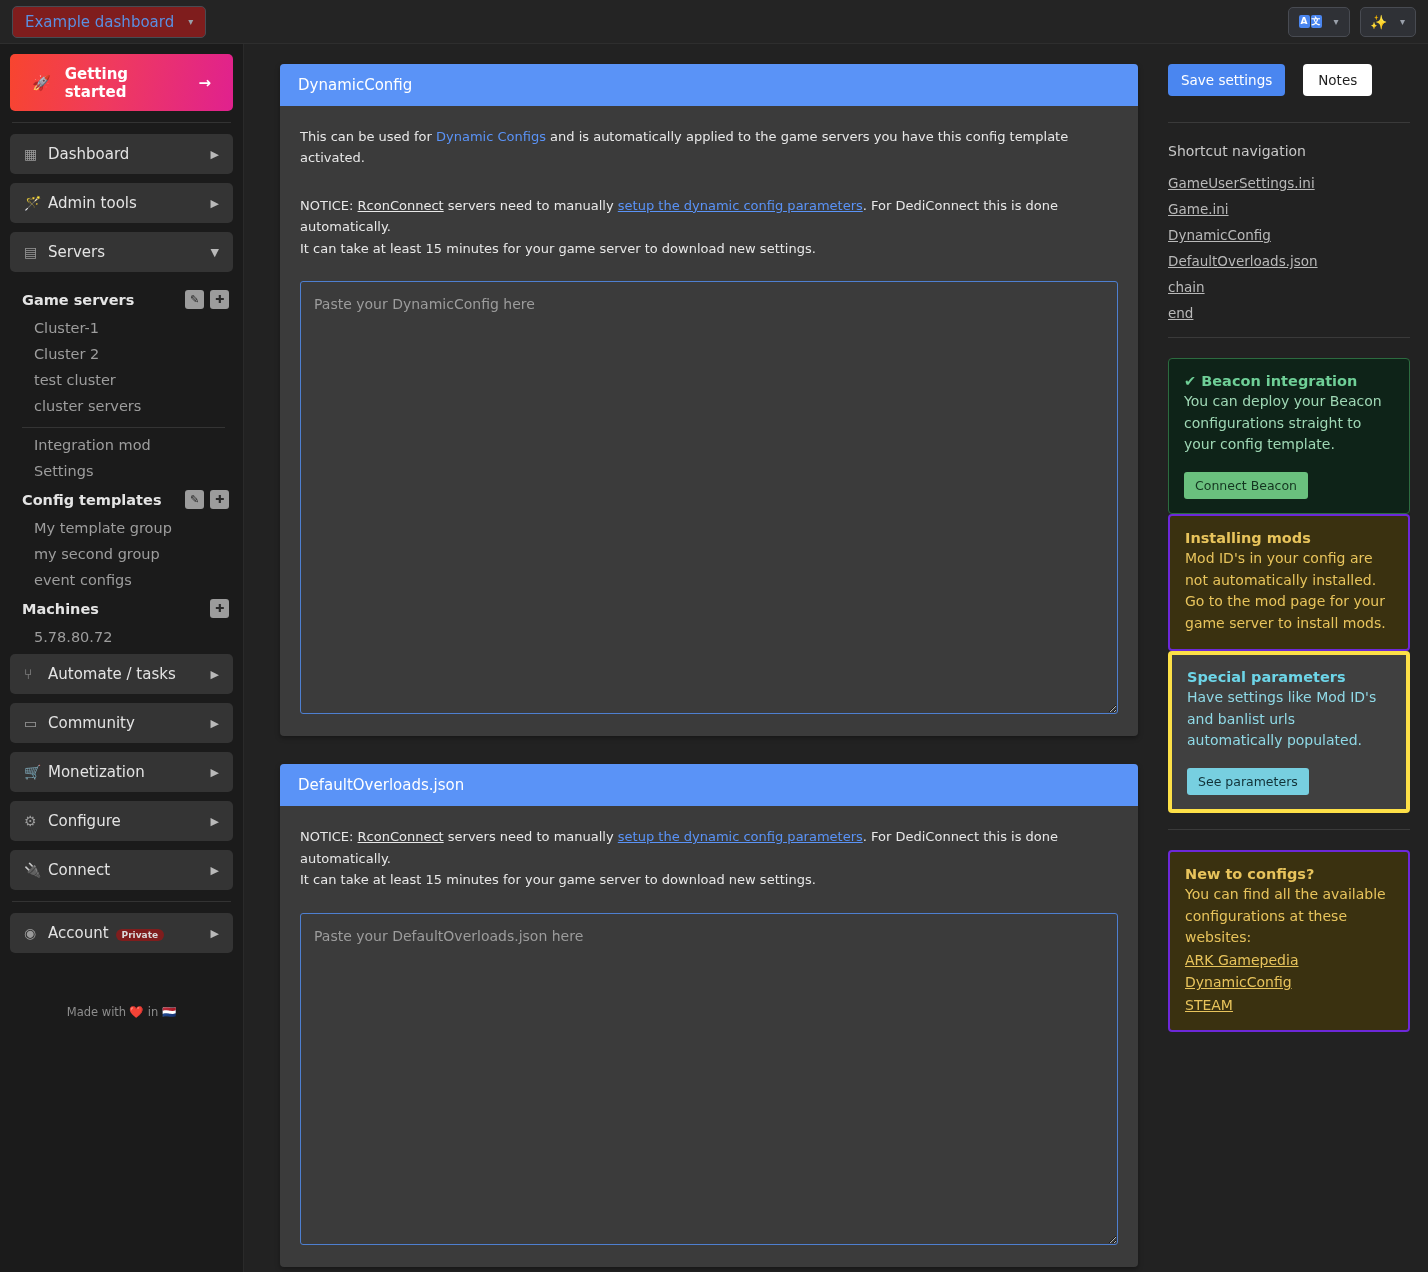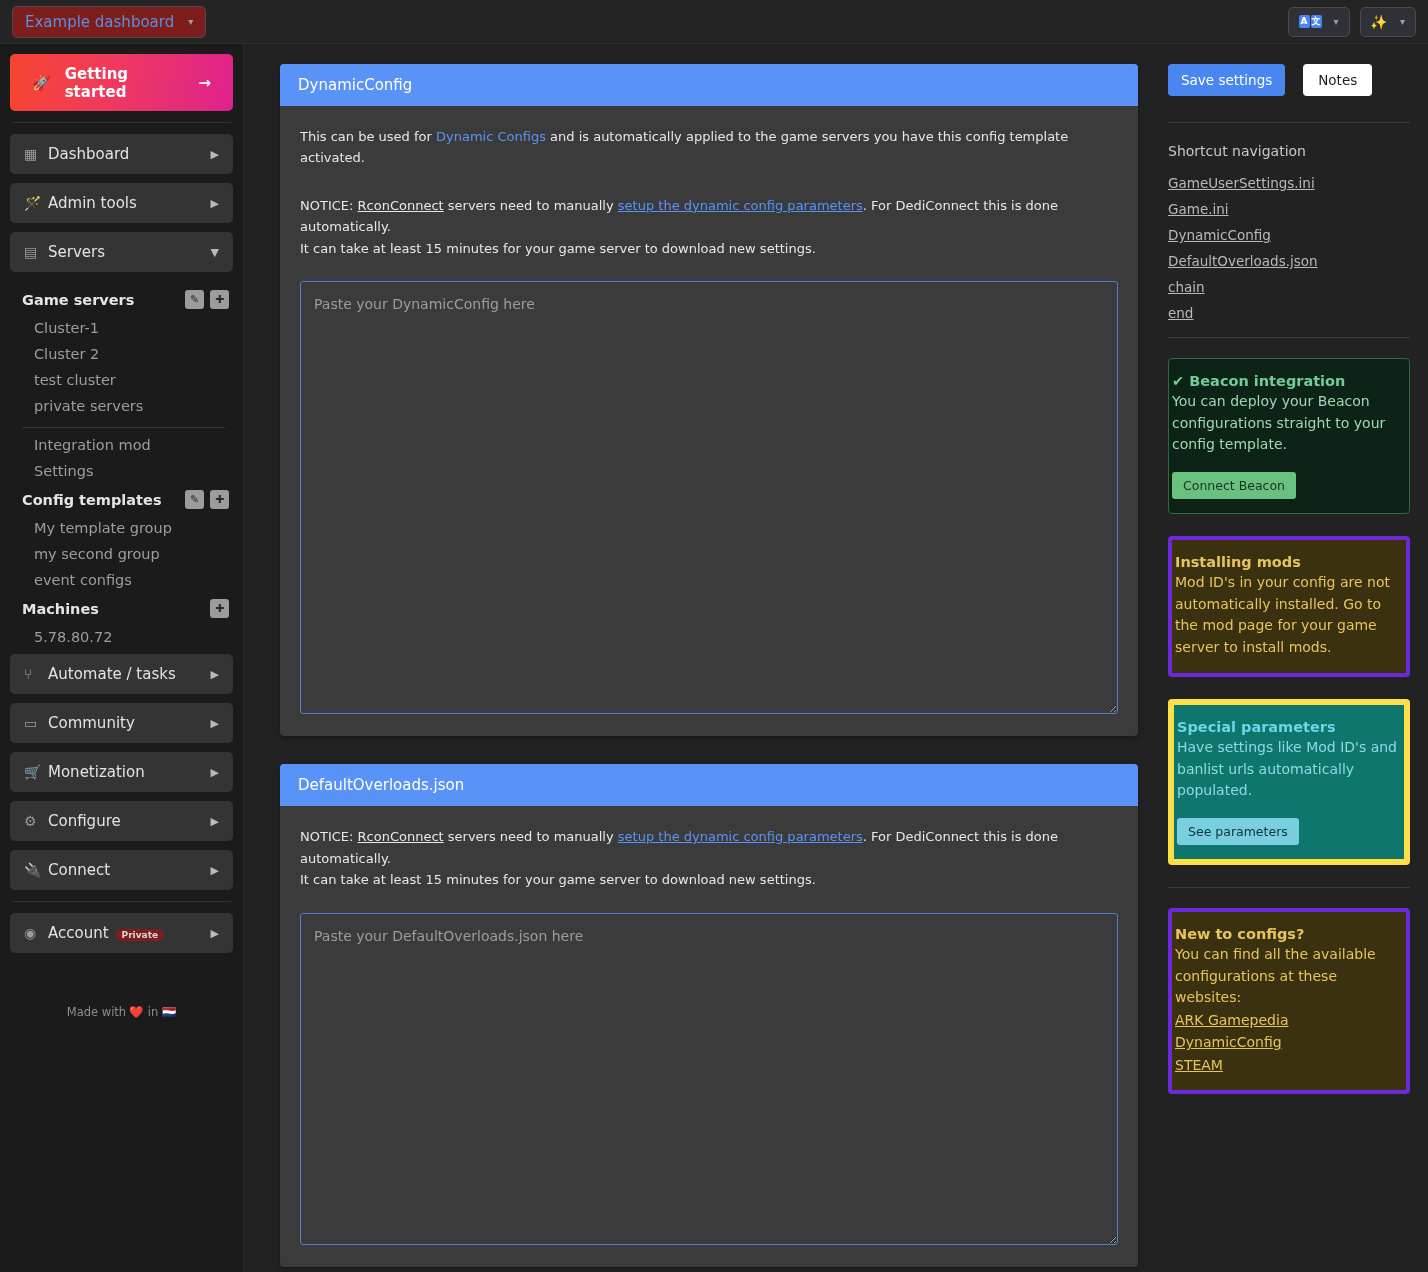--- a/index.html
+++ b/index.html
@@ -145,41 +145,41 @@
     font-family: inherit;
   }
   .rb-hr { height: 1px; background: #3a3a3a; margin: 16px 0 20px 0; }
   .rb-title { color: #c8c8c8; font-size: 14px; margin-bottom: 16px; }
   .rb-link {
     display: block; color: #b9b9b9; font-size: 13.5px;
     text-decoration: underline; margin-bottom: 10px; cursor: pointer;
   }
 
   .note {
-    border-radius: 4px; padding: 14px 3px; margin-bottom: 22px;
+    border-radius: 4px; padding: 14px 15px; 
   }
   .note h4 { font-size: 14.5px; margin-bottom: 2px; }
   .note p { font-size: 14px; line-height: 1.55; }
   .note .nbtn {
     display: inline-block; margin-top: 16px; border: none; border-radius: 3px;
     font-size: 12.5px; padding: 6px 11px; cursor: pointer; font-family: inherit;
   }
   .note a { display: block; text-decoration: underline; font-size: 14px; line-height: 1.6; cursor: pointer; }
 
   .note-green { background: #0e2318; border: 1px solid #2c6b3f; }
   .note-green h4 { color: #6fcf97; }
   .note-green p { color: #9fd8b5; }
   .note-green .nbtn { background: #6ac07e; color: #143520; }
 
-  .note-amber { background: #3a3110; border: 4px solid #6d28d9; }
+  .note-amber { background: #3a3110; border: 2px solid #6d28d9; }
   .note-amber h4 { color: #e8c45c; }
   .note-amber p { color: #e8c45c; }
   .note-amber a { color: #e8c45c; }
 
-  .note-teal { background: #0f766e; border: 6px solid #fde047; }
+  .note-teal { background: #404040; border: 4px solid #fde047; }
   .note-teal h4 { color: #6dd5e8; }
   .note-teal p { color: #8fd9e6; }
   .note-teal .nbtn { background: #77cfe0; color: #113238; }
 </style>
 </head>
 <body>
 
 <div class="topbar">
   <div class="dash-select">
     <span>Example dashboard</span>
@@ -232,21 +232,21 @@
 
     <div class="tree">
       <div class="tree-head">
         <span>Game servers</span>
         <span class="sq-btn">✎</span>
         <span class="sq-btn">✚</span>
       </div>
       <div class="tree-item">Cluster-1</div>
       <div class="tree-item">Cluster 2</div>
       <div class="tree-item">test cluster</div>
-      <div class="tree-item">private servers</div>
+      <div class="tree-item">cluster servers</div>
       <div class="tree-sep"></div>
       <div class="tree-item">Integration mod</div>
       <div class="tree-item">Settings</div>
 
       <div class="tree-head">
         <span>Config templates</span>
         <span class="sq-btn">✎</span>
         <span class="sq-btn">✚</span>
       </div>
       <div class="tree-item">My template group</div>

